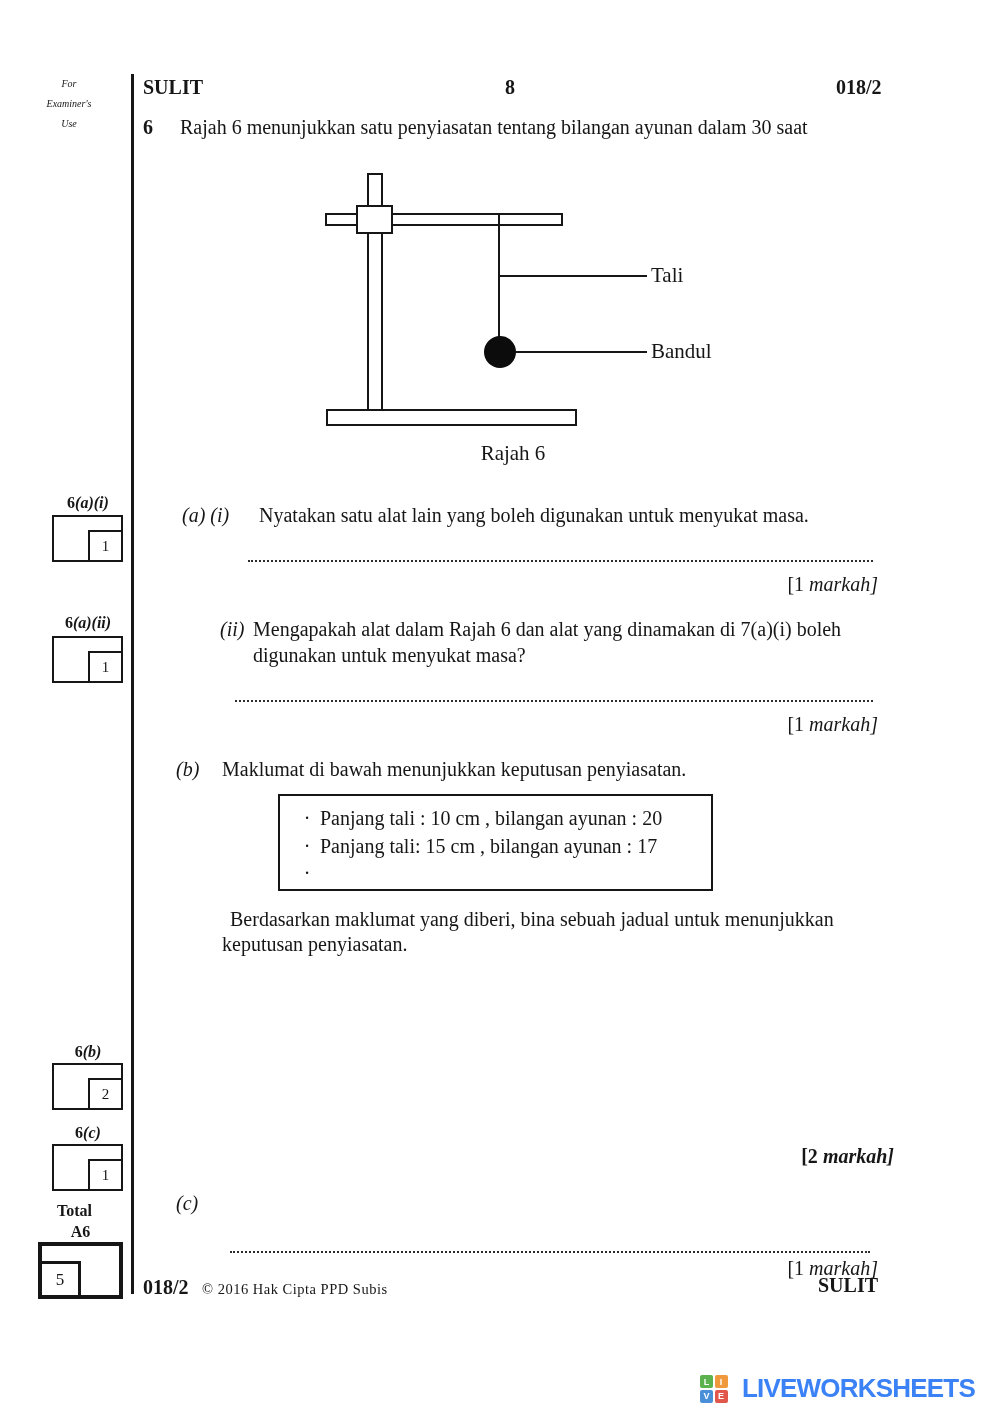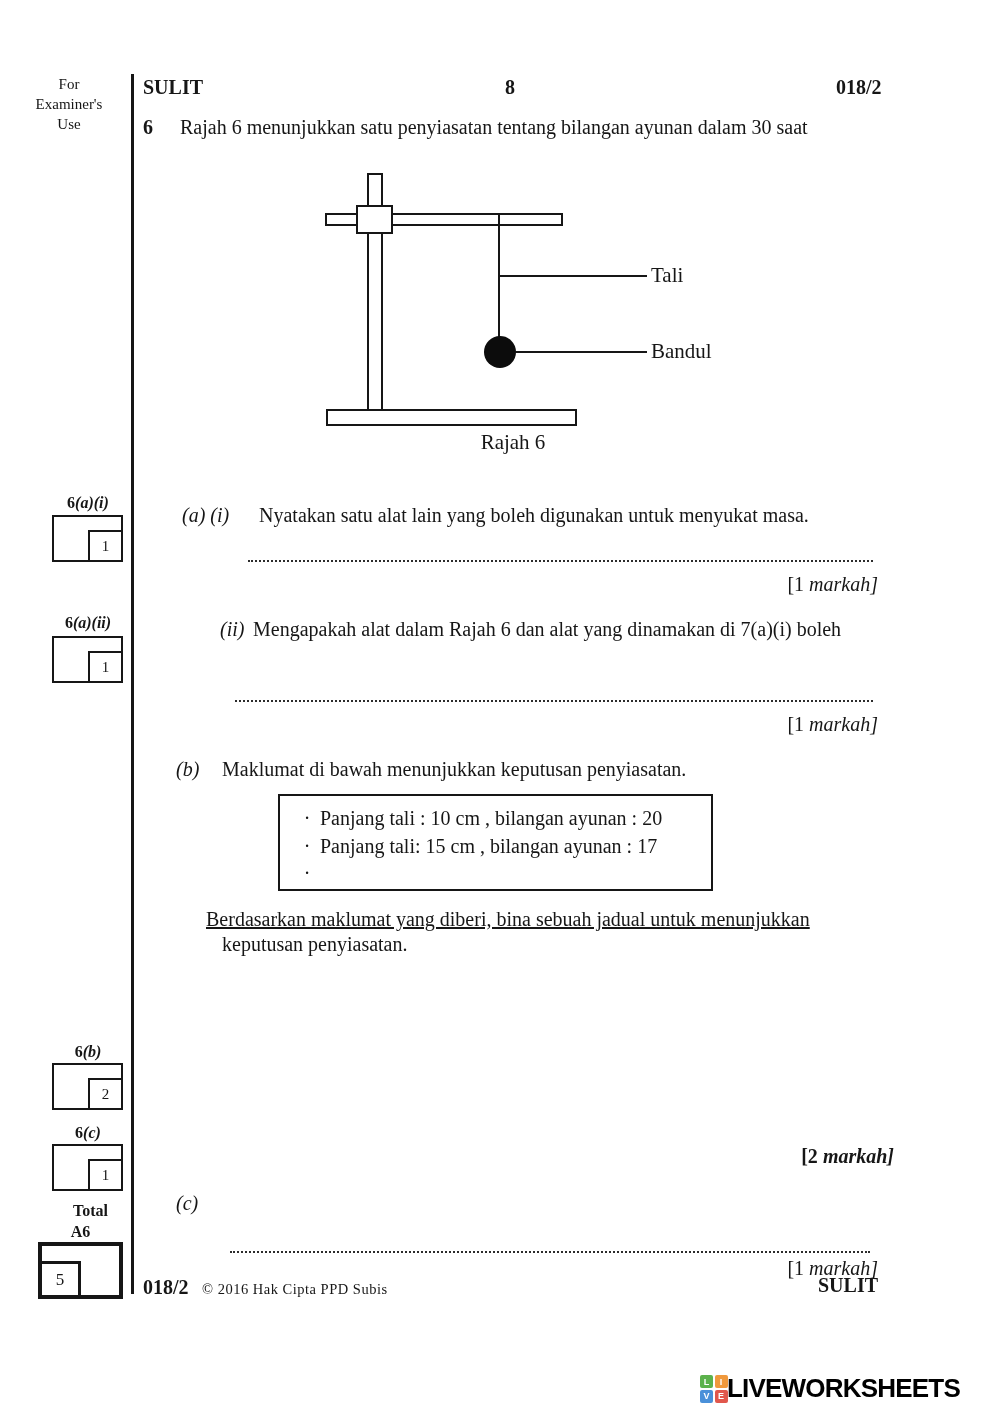--- a/index.html
+++ b/index.html
@@ -12,21 +12,21 @@
     overflow:hidden;
   }
   .abs{position:absolute;}
   .it{font-style:italic;}
   .b{font-weight:bold;}
   .ctr{text-align:center;}
   .rt{text-align:right;}
   .body-txt{font-size:20px;line-height:25px;white-space:nowrap;}
   .hdr{font-size:20px;font-weight:bold;}
   
-  .exam-use{font-size:15px;line-height:20px;text-align:center;width:110px;}
+  .exam-use{font-size:10px;font-style:italic;line-height:20px;text-align:center;width:110px;}
   .vline{width:2.5px;background:#161616;}
   
   .mlabel{font-size:16px;white-space:nowrap;}
   .mbox{width:71px;height:47px;border:2px solid #161616;background:#fff;box-sizing:border-box;}
   .mbox .cell{
     position:absolute;right:0;bottom:0;width:31px;height:28px;
     border-left:2px solid #161616;border-top:2px solid #161616;
     display:flex;align-items:center;justify-content:center;
     font-size:15px;
   }
@@ -84,89 +84,90 @@
   <div class="abs outl" style="left:367px;top:173px;width:16px;height:238px;"></div>
   <div class="abs outl" style="left:325px;top:213px;width:238px;height:13px;"></div>
   <div class="abs outl" style="left:356px;top:205px;width:37px;height:29px;"></div>
   <div class="abs fillline" style="left:498px;top:215px;width:2px;height:123px;"></div>
   <div class="abs ball" style="left:484px;top:336px;width:32px;height:32px;"></div>
   <div class="abs fillline" style="left:500px;top:275px;width:147px;height:1.6px;"></div>
   <div class="abs dialabel" style="left:651px;top:263px;">Tali</div>
   <div class="abs fillline" style="left:516px;top:351px;width:131px;height:1.6px;"></div>
   <div class="abs dialabel" style="left:651px;top:339px;">Bandul</div>
   <div class="abs outl" style="left:326px;top:409px;width:251px;height:17px;"></div>
-  <div class="abs dialabel ctr" style="left:438px;top:430px;width:150px;">Rajah 6</div>
+  <div class="abs dialabel ctr" style="left:438px;top:441px;width:150px;">Rajah 6</div>
 
   <div class="abs mlabel ctr" style="left:52px;top:494px;width:72px;"><span class="b">6</span><span class="it b">(a)(i)</span></div>
   <div class="abs mbox" style="left:52px;top:515px;">
     <div class="cell">1</div>
   </div>
 
   <div class="abs body-txt it" style="left:182px;top:503px;">(a) (i)</div>
   <div class="abs body-txt" style="left:259px;top:503px;">Nyatakan satu alat lain yang boleh digunakan untuk menyukat masa.</div>
   <div class="abs dotline" style="left:248px;top:560px;width:625px;"></div>
   <div class="abs marks rt" style="right:122px;top:573px;"><span>[1</span>&nbsp;<span class="it">markah]</span></div>
 
   <div class="abs mlabel ctr" style="left:52px;top:614px;width:72px;"><span class="b">6</span><span class="it b">(a)(ii)</span></div>
   <div class="abs mbox" style="left:52px;top:636px;">
     <div class="cell">1</div>
   </div>
 
   <div class="abs body-txt it" style="left:220px;top:617px;">(ii)</div>
   <div class="abs body-txt" style="left:253px;top:617px;">Mengapakah alat dalam Rajah 6 dan alat yang dinamakan di 7(a)(i) boleh</div>
+  <div class="abs body-txt" style="left:253px;top:643px;">digunakan untuk menyukat masa?</div>
   <div class="abs dotline" style="left:235px;top:700px;width:638px;"></div>
   <div class="abs marks rt" style="right:122px;top:713px;"><span>[1</span>&nbsp;<span class="it">markah]</span></div>
 
   <div class="abs body-txt it" style="left:176px;top:757px;">(b)</div>
   <div class="abs body-txt" style="left:222px;top:757px;">Maklumat di bawah menunjukkan keputusan penyiasatan.</div>
 
   <div class="abs infobox" style="left:278px;top:794px;width:435px;height:97px;">
     <div class="inforow" style="padding-left:14px;">
       <span class="blt">·</span>
       <span>Panjang tali : 10 cm , bilangan ayunan : 20</span>
     </div>
     <div class="inforow" style="padding-left:14px;">
       <span class="blt">·</span>
       <span>Panjang tali: 15 cm , bilangan ayunan : 17</span>
     </div>
     <div class="inforow" style="padding-left:14px;">
       <span class="blt">·</span>
     </div>
   </div>
 
-  <div class="abs body-txt" style="left:206px;top:907px;text-decoration:underline;">Berdasarkan maklumat yang diberi, bina sebuah jadual untuk menunjukkan</div>
+  <div class="abs body-txt" style="left:230px;top:907px;">Berdasarkan maklumat yang diberi, bina sebuah jadual untuk menunjukkan</div>
   <div class="abs body-txt" style="left:222px;top:932px;">keputusan penyiasatan.</div>
 
   <div class="abs mlabel ctr" style="left:52px;top:1043px;width:72px;"><span class="b">6</span><span class="it b">(b)</span></div>
   <div class="abs mbox" style="left:52px;top:1063px;">
     <div class="cell">2</div>
   </div>
 
   <div class="abs mlabel ctr" style="left:52px;top:1124px;width:72px;"><span class="b">6</span><span class="it b">(c)</span></div>
   <div class="abs mbox" style="left:52px;top:1144px;">
     <div class="cell">1</div>
   </div>
 
   <div class="abs marks rt" style="right:106px;top:1145px;font-weight:bold;"><span>[2</span>&nbsp;<span class="it">markah]</span></div>
 
   <div class="abs body-txt it" style="left:176px;top:1191px;">(c)</div>
   <div class="abs dotline" style="left:230px;top:1251px;width:640px;"></div>
   <div class="abs marks rt" style="right:122px;top:1257px;"><span>[1</span>&nbsp;<span class="it">markah]</span></div>
 
-  <div class="abs mlabel ctr b" style="left:48px;top:1202px;width:85px;">Total</div>
+  <div class="abs mlabel ctr b" style="left:32px;top:1202px;width:85px;">Total</div>
   <div class="abs mlabel ctr b" style="left:38px;top:1223px;width:85px;">A6</div>
   <div class="abs totalbox" style="left:38px;top:1242px;">
     <div class="cell">5</div>
   </div>
 
   <div class="abs hdr" style="left:143px;top:1276px;">018/2</div>
   <div class="abs copyright" style="left:202px;top:1281px;">© 2016 Hak Cipta PPD Subis</div>
   <div class="abs hdr rt" style="right:122px;top:1274px;">SULIT</div>
 
   <div class="abs" style="left:700px;top:1372px;width:270px;height:34px;">
     <span class="lw-sq" style="left:0;top:3px;background:#5cb24c;">L</span>
     <span class="lw-sq" style="left:14.5px;top:3px;background:#f0993c;">I</span>
     <span class="lw-sq" style="left:0;top:17.5px;background:#4a90d9;">V</span>
     <span class="lw-sq" style="left:14.5px;top:17.5px;background:#e1574c;">E</span>
-    <span class="abs lw-word" style="left:27px;top:1px;color:#000000;">LIVEWORKSHEETS</span>
+    <span class="abs lw-word" style="left:42px;top:1px;color:#3b82f6;">LIVEWORKSHEETS</span>
   </div>
 
 </div>
 
 </body></html>

